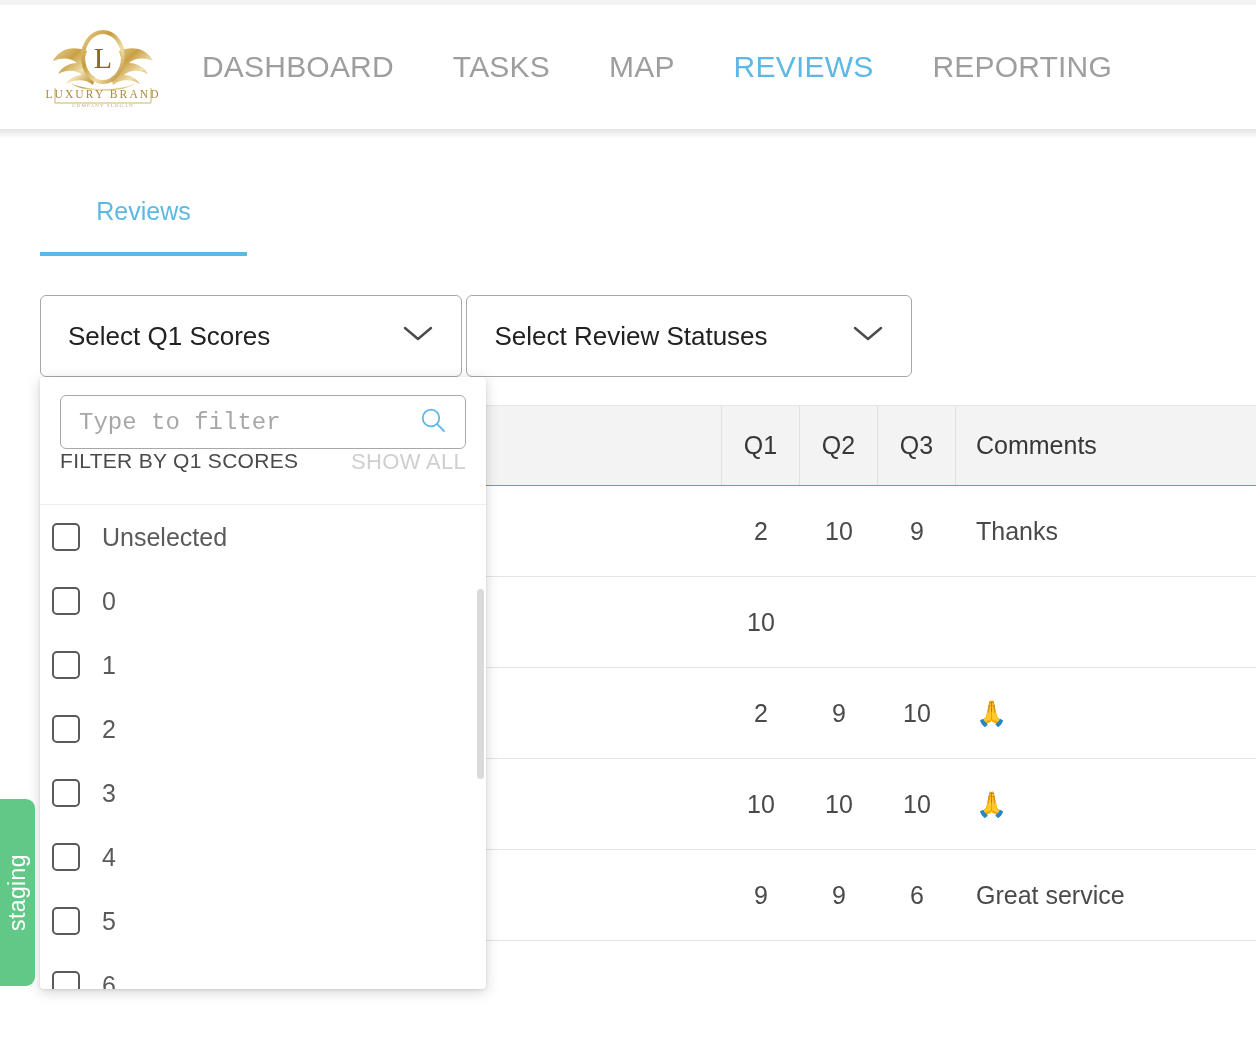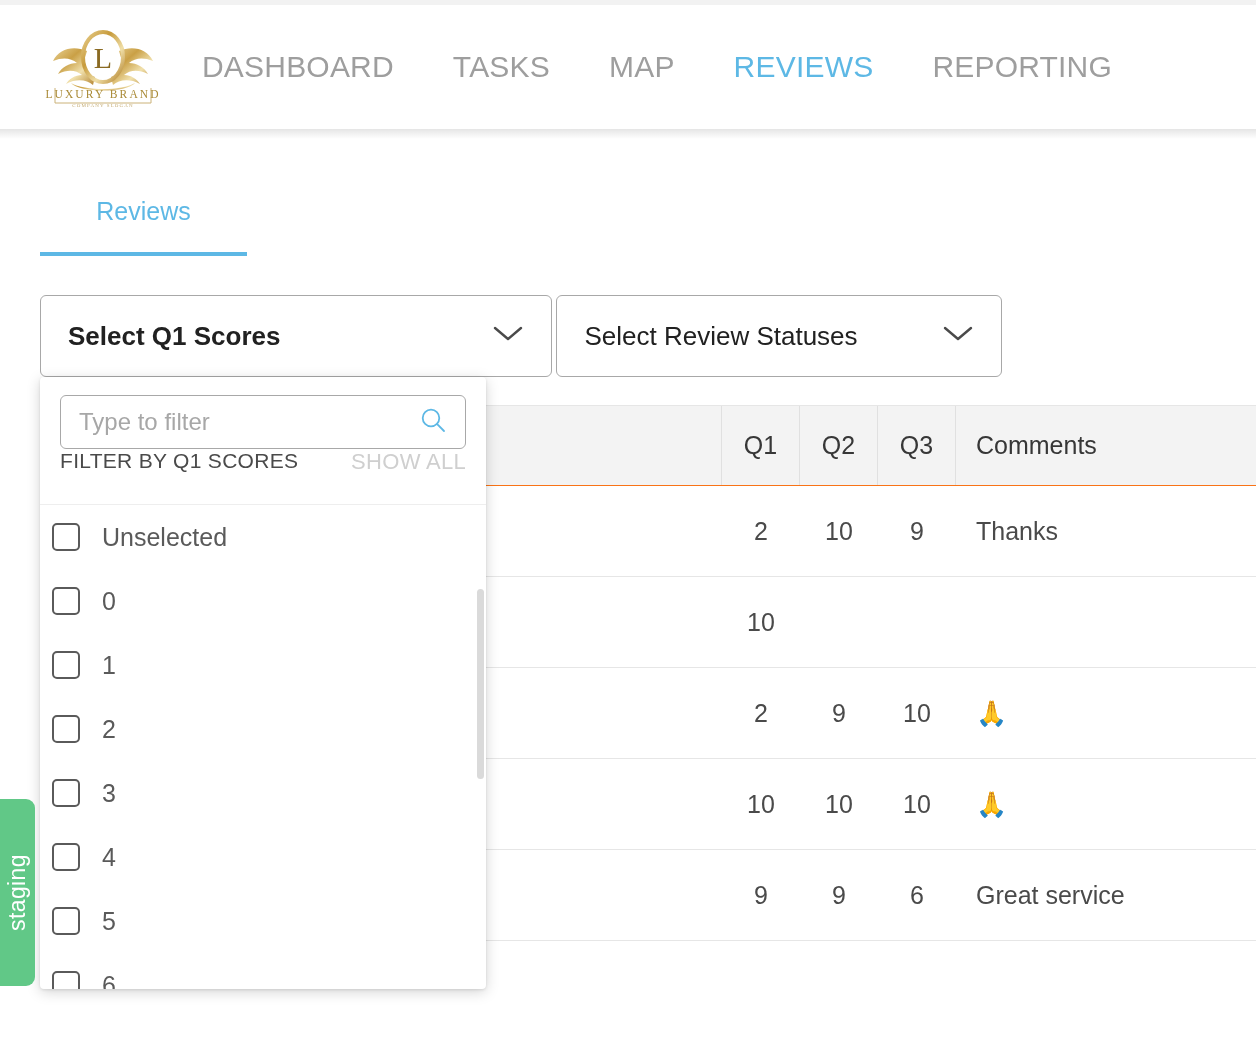--- a/index.html
+++ b/index.html
@@ -105,21 +105,21 @@
   .select-box {
     display: inline-block;
     vertical-align: top;
     height: 82px;
     border: 1px solid #a8a8a8;
     border-radius: 6px;
     background: #fff;
     position: relative;
     cursor: pointer;
   }
-  .select-q1 { width: 512px; font-weight: bold; }
+  .select-q1 { width: 422px; }
   .select-status { width: 446px; }
   .select-label {
     position: absolute;
     left: 27px;
     top: 50%;
     transform: translateY(-50%);
     font-size: 26px;
     color: #212121;
     white-space: nowrap;
   }
@@ -152,21 +152,21 @@
     border: 1px solid #a8a8a8;
     border-radius: 6px;
     background: #fff;
   }
   .dd-search input {
     position: absolute;
     left: 16px; top: 0;
     width: 330px; height: 52px;
     border: 0; outline: none;
     background: transparent;
-    font-family: Liberation Sans, sans-serif;
+    font-family: Liberation Mono, monospace;
     font-size: 24px;
     color: #444;
   }
   .dd-search input::placeholder { color: #a7a7a7; opacity: 1; }
   .dd-search-icon {
     position: absolute;
     right: 18px; top: 50%;
     transform: translateY(-50%);
     cursor: pointer;
   }

